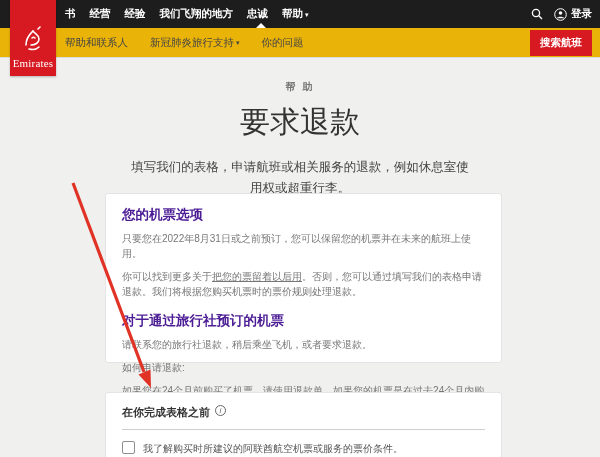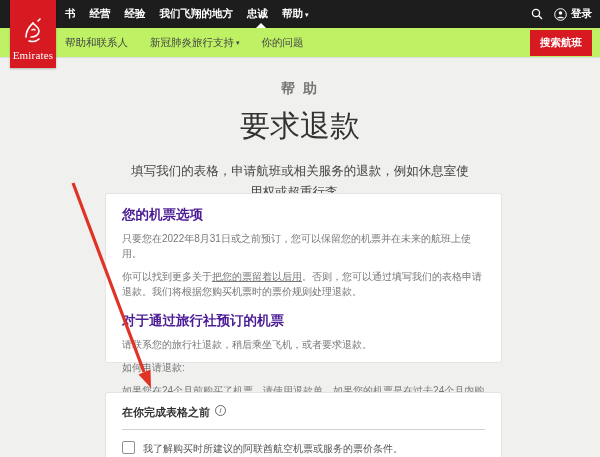--- a/index.html
+++ b/index.html
@@ -28,52 +28,52 @@
   .icon-btn { display: flex; align-items: center; gap: 4px; color: #fff; font-size: 10.5px; font-weight: bold; cursor: pointer; }
   .active-notch {
     position: absolute; bottom: 0; left: 256px; width: 0; height: 0;
     border-left: 5px solid transparent; border-right: 5px solid transparent;
     border-bottom: 5px solid #fff;
   }
 
   
   .subbar {
     position: absolute; left: 0; top: 28px; width: 600px; height: 30px;
-    background: #bef264; border-bottom: 1px solid #dcdcdc;
+    background: #eab308; border-bottom: 1px solid #dcdcdc;
     display: flex; align-items: center; gap: 33px;
   }
   .subbar-nav { display: flex; align-items: center; gap: 22px; margin-left: 65px; }
   .subbar-nav .nav-item {
     color: #444; font-size: 10.5px; white-space: nowrap; cursor: pointer;
     display: flex; align-items: center; gap: 2px;
   }
   .subbar-nav .caret { color: #444; }
   .search-flights-btn {
     margin-left: auto; margin-right: 8px;
     background: #d71a21; color: #fff; font-size: 10.5px; font-weight: bold;
     border: none; padding: 6px 10px; cursor: pointer; white-space: nowrap;
   }
 
   
   .logo-block {
-    position: absolute; left: 10px; top: 0; width: 46px; height: 68px;
+    position: absolute; left: 10px; top: 0; width: 46px; height: 76px;
     background: #d71a21; z-index: 20;
     display: flex; flex-direction: column; align-items: center; justify-content: flex-end;
     padding-bottom: 7px; cursor: pointer;
     box-shadow: 0 1px 2px rgba(0,0,0,.25);
   }
   .logo-calligraphy { margin-bottom: 2px; }
   .logo-wordmark {
     color: #fff; font-family: "Liberation Serif", "DejaVu Serif", serif;
     font-size: 11px; letter-spacing: 0.2px;
   }
 
   
   .hero { position: absolute; left: 0; top: 80px; width: 600px; text-align: center; }
-  .hero-eyebrow { font-size: 14px; color: #767676; letter-spacing: 2px; font-weight: bold; }
+  .hero-eyebrow { font-size: 10px; color: #767676; letter-spacing: 2px; font-weight: bold; }
   .hero-title { font-size: 30px; font-weight: 400; color: #333; margin-top: 8px; }
   .hero-lead {
     margin: 14px auto 0; width: 345px; font-size: 12.5px; line-height: 1.65; color: #444;
   }
 
   
   .card {
     position: absolute; left: 105px; width: 397px;
     background: #fff; border: 1px solid #e4e4e4; border-radius: 3px;
     padding: 12px 16px;

